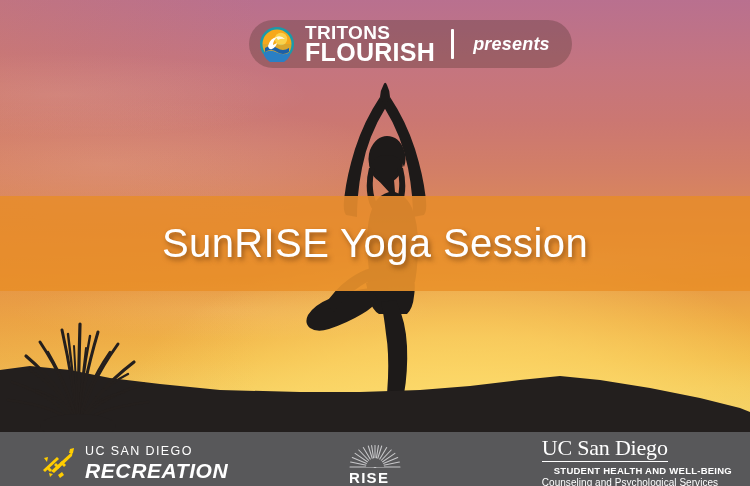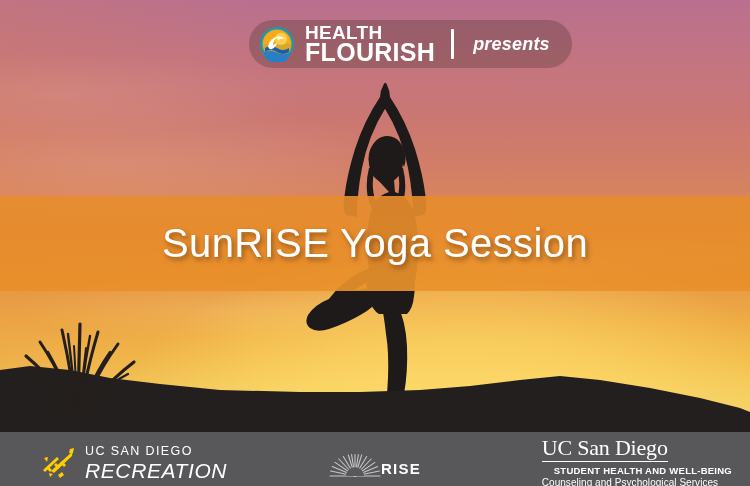--- a/index.html
+++ b/index.html
@@ -104,23 +104,23 @@
   }
   .f-slot { display:flex; align-items:center; height:62px; }
   .f-rec { position:absolute; left:42px; top:0; gap:9px; }
   .f-rise { position:absolute; left:0; top:0; width:750px; justify-content:center; }
   .f-shw { position:absolute; right:18px; top:0; }
 
   .trident { width:34px; height:34px; flex:0 0 34px; }
   .trident svg { display:block; width:34px; height:34px; }
   .rec-text { display:flex; flex-direction:column; color:#ffffff; line-height:1; }
   .rec-l1 { font-size:12.5px; letter-spacing:1.4px; margin-bottom:3px; }
-  .rec-l2 { font-size:21px; font-weight:normal; font-style:italic; letter-spacing:0.6px; }
-
-  .rise-block { display:flex; flex-direction:row; align-items:flex-end; }
+  .rec-l2 { font-size:21px; font-weight:bold; font-style:italic; letter-spacing:0.6px; }
+
+  .rise-block { display:flex; flex-direction:column; align-items:flex-start; }
   .rise-block svg { display:block; }
   .rise-word { color:#ffffff; font-size:15px; font-weight:bold; letter-spacing:1.3px; margin-top:1px; }
 
   .shw { display:flex; flex-direction:column; align-items:flex-start; color:#ffffff; }
   .shw-ucsd {
     font-family:"Liberation Serif", serif;
     font-size:22px; letter-spacing:-0.2px; line-height:1;
     border-bottom:1.6px solid #ffffff; padding-bottom:2px;
   }
   .shw-l2 { font-size:9.5px; font-weight:bold; letter-spacing:0.25px; margin-top:4px; line-height:1.15;margin-left:12px; }
@@ -234,21 +234,21 @@
         <circle cx="18" cy="18" r="14.5" fill="#f7a81b"></circle>
         <circle cx="22" cy="13" r="6.2" fill="#fbd14b"></circle>
         <path d="M3.5 18 a14.5 14.5 0 0 0 29 0 z" fill="#1b9aaa" opacity="0.12"></path>
         <path d="M6 22 q6 -4 12 0 q6 4 12 0 l0 4 q-6 4 -12 0 q-6 -4 -12 0 z" fill="#1b5fa8"></path>
         <path d="M5 26.5 q6.5 -3.5 13 0 q6.5 3.5 13 0 l0 3 a14.5 14.5 0 0 1 -26 0 z" fill="#2a7fc4"></path>
         <path d="M9 20 q2 -8 9 -9 q-4 4 -4 8 l4 -2 q-1 4 -5 6 q-3 1 -4 -3z" fill="#ffffff"></path>
         <path d="M17 11 q5 -2 9 2 q-4 -1 -7 1 z" fill="#ffffff" opacity="0.85"></path>
       </svg>
     </span>
     <span class="pill-brand">
-      <span class="l1">HEALTH</span>
+      <span class="l1">TRITONS</span>
       <span class="l2">FLOURISH</span>
     </span>
     <span class="pill-divider"></span>
     <span class="pill-presents">presents</span>
   </div>
 
   <div class="footer">
 
     <div class="f-slot f-rec">
       <span class="trident">

